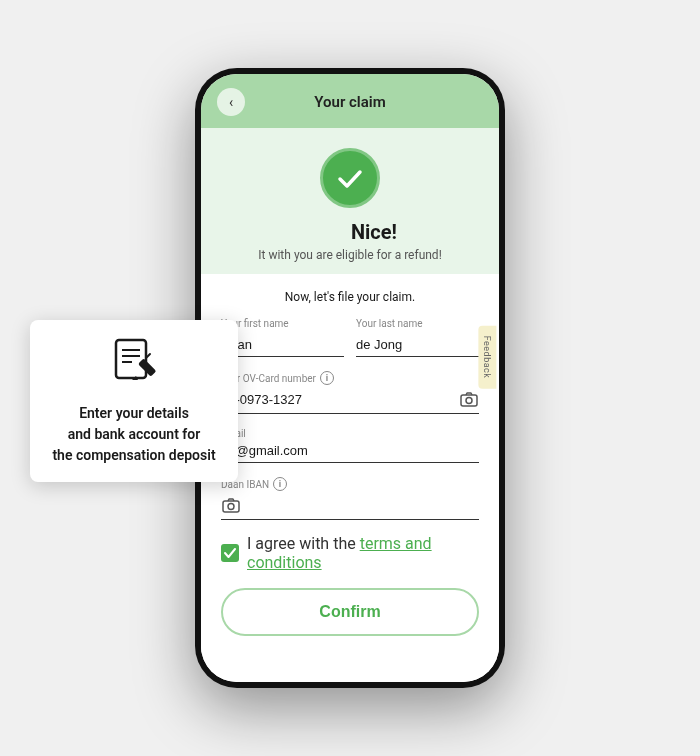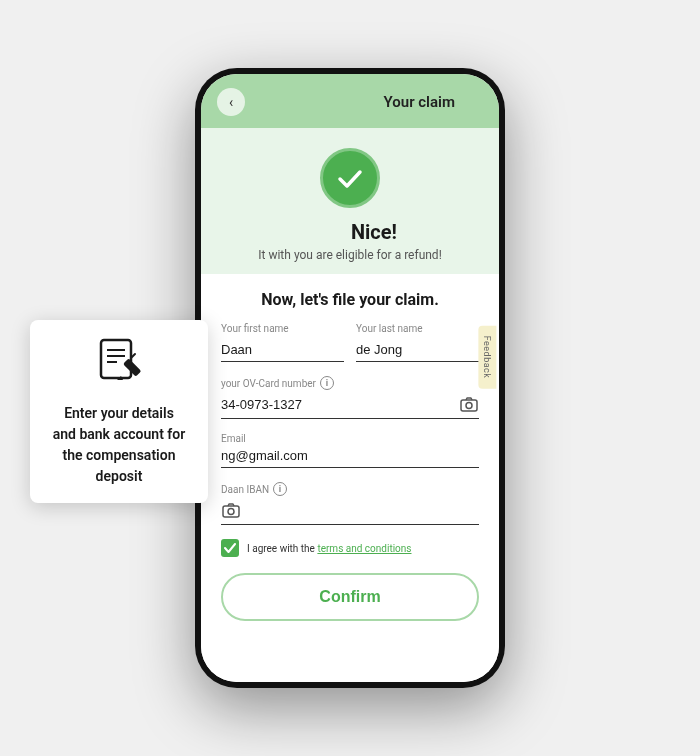--- a/index.html
+++ b/index.html
@@ -68,21 +68,21 @@
       align-items: center;
       justify-content: center;
       cursor: pointer;
       font-size: 14px;
       color: #333;
       flex-shrink: 0;
     }
 
     .header-title {
       flex: 1;
-      text-align: right;
+      text-align: center;
       font-size: 15px;
       font-weight: 600;
       color: #222;
       margin-right: 28px;
     }
 
     
     .app-content {
       flex: 1;
       overflow-y: auto;
@@ -134,22 +134,22 @@
       text-align: center;
     }
 
     
     .form-section {
       padding: 16px 20px;
       background: #fff;
     }
 
     .form-heading {
-      font-size: 16px;
-      font-weight: 700;
+      font-size: 12px;
+      font-weight: 400;
       color: #1a1a1a;
       text-align: center;
       margin-bottom: 14px;
     }
 
     .name-row {
       display: flex;
       gap: 12px;
       margin-bottom: 14px;
     }
@@ -250,21 +250,21 @@
       background: #4caf50;
       border-radius: 3px;
       display: flex;
       align-items: center;
       justify-content: center;
       flex-shrink: 0;
       cursor: pointer;
     }
 
     .checkbox-label {
-      font-size: 10px;
+      font-size: 16px;
       color: #333;
     }
 
     .terms-link {
       color: #4caf50;
       text-decoration: underline;
       cursor: pointer;
     }
 
     
@@ -281,21 +281,21 @@
       text-align: center;
       cursor: pointer;
       margin-top: 0;
     }
 
     
     .tooltip-card {
       position: absolute;
       left: 30px;
       top: 320px;
-      width: 178px;
+      width: 208px;
       background: #fff;
       border-radius: 8px;
       box-shadow: 0 4px 20px rgba(0,0,0,0.18);
       padding: 16px 14px;
       z-index: 20;
       display: flex;
       flex-direction: column;
       align-items: center;
       text-align: center;
     }

